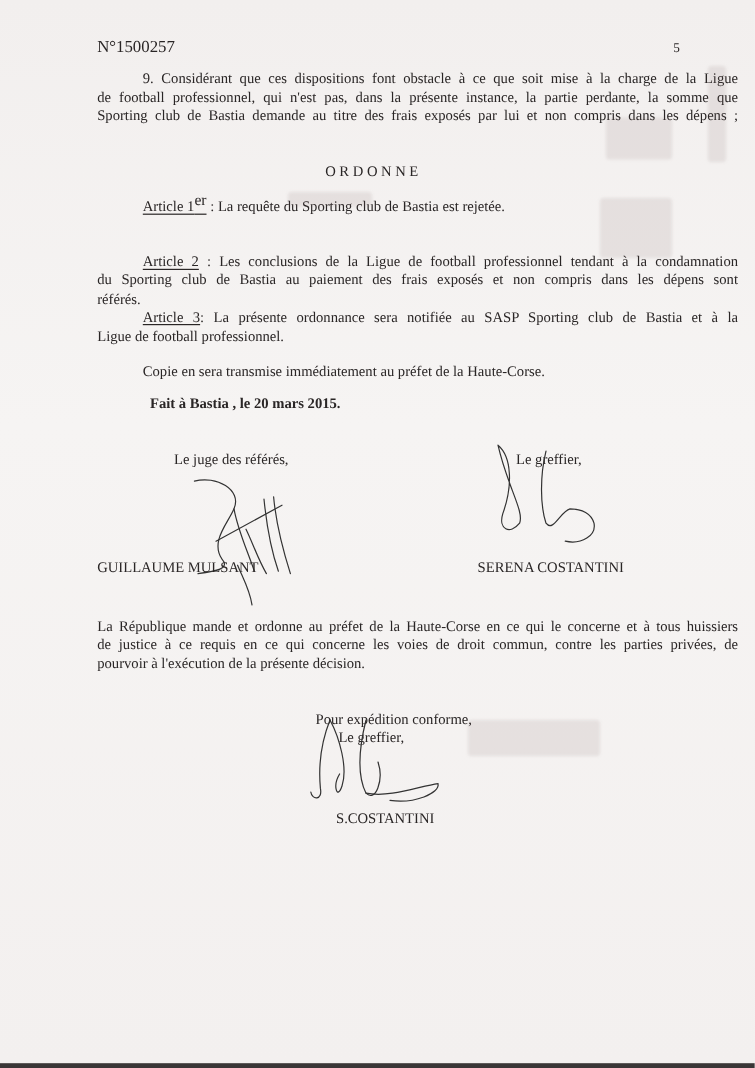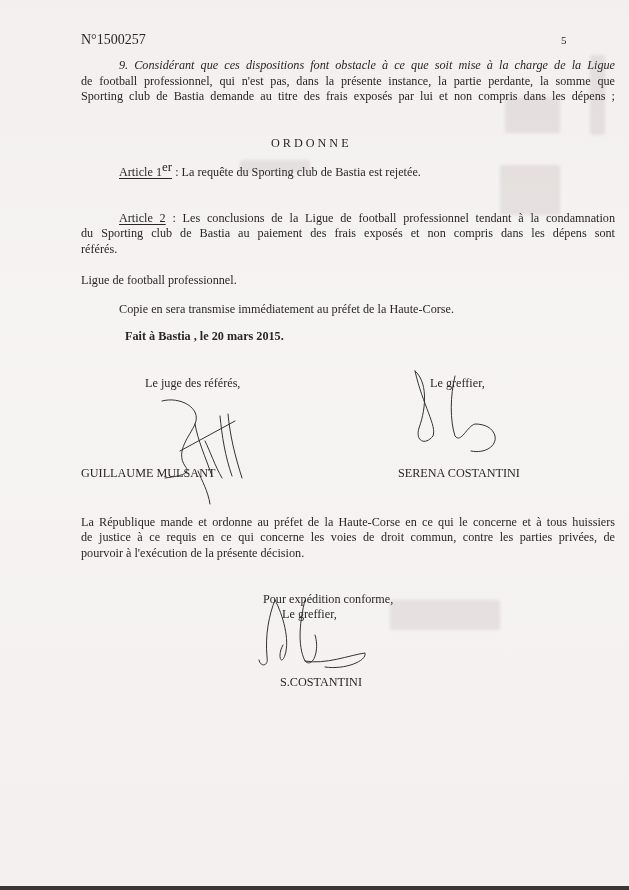--- a/index.html
+++ b/index.html
@@ -23,36 +23,39 @@
   .smudge { position:absolute; background:rgba(120,100,100,0.12); filter:blur(1.5px); border-radius:3px; }
 </style>
 </head>
 <body>
 
 <div class="page">
 
   <div class="t" style="left:81px;top:32px;font-size:14px;">N°1500257</div>
   <div class="t" style="left:561px;top:33px;font-size:11px;">5</div>
 
-  <div class="t just" style="left:119px;top:58px;width:496px;font-style:italic;">9. Considérant que ces dispositions font obstacle à ce que soit mise à la charge de la Ligue</div>
+  <div class="t just" style="left:119px;top:58px;width:496px;">9. Considérant que ces dispositions font obstacle à ce que soit mise à la charge de la Ligue</div>
   <div class="t just" style="left:81px;top:74px;width:534px;">de football professionnel, qui n'est pas, dans la présente instance, la partie perdante, la somme que</div>
   <div class="t just" style="left:81px;top:89px;width:534px;">Sporting club de Bastia demande au titre des frais exposés par lui et non compris dans les dépens ;</div>
 
   <div class="t" style="left:271px;top:136px;letter-spacing:3px;">ORDONNE</div>
 
   <div class="t" style="left:119px;top:165px;">
     <span class="u"><span>Article 1</span><sup>er</sup></span><span> : La requête du Sporting club de Bastia est rejetée.</span>
   </div>
 
   <div class="t just" style="left:119px;top:211px;width:496px;">
     <span class="u">Article 2</span><span> :  Les conclusions de la Ligue de football professionnel tendant à la condamnation</span>
   </div>
   <div class="t just" style="left:81px;top:226px;width:534px;">du Sporting club de Bastia au paiement des frais exposés et non compris dans les dépens sont</div>
   <div class="t" style="left:81px;top:242px;">référés.</div>
 
+  <div class="t just" style="left:119px;top:257px;width:496px;">
+    <span class="u">Article  3</span><span>:  La présente ordonnance sera notifiée au SASP Sporting club de Bastia et à la</span>
+  </div>
   <div class="t" style="left:81px;top:273px;">Ligue de football professionnel.</div>
 
   <div class="t" style="left:119px;top:302px;">Copie en sera transmise immédiatement au préfet de la Haute-Corse.</div>
   <div class="t" style="left:125px;top:329px;font-weight:bold;">Fait à Bastia , le 20 mars 2015.</div>
 
   <div class="t" style="left:145px;top:376px;">Le juge des référés,</div>
   <div class="t" style="left:430px;top:376px;">Le greffier,</div>
 
   <svg class="sig" style="left:150px;top:396px;" width="110" height="110" viewBox="0 0 110 110">
     <path d="M12 5 C30 0, 52 12, 45 28 C40 40, 25 55, 35 70 C42 78, 30 80, 15 82"></path>

